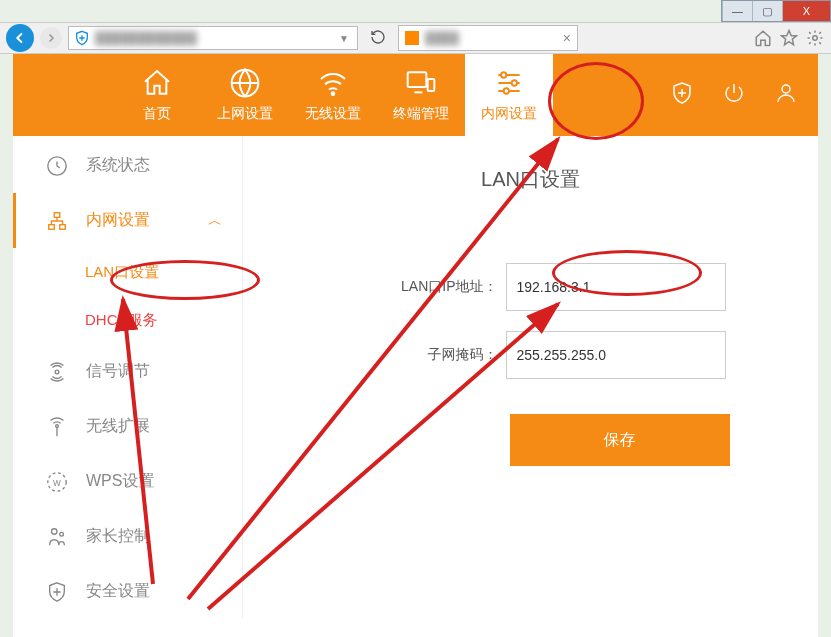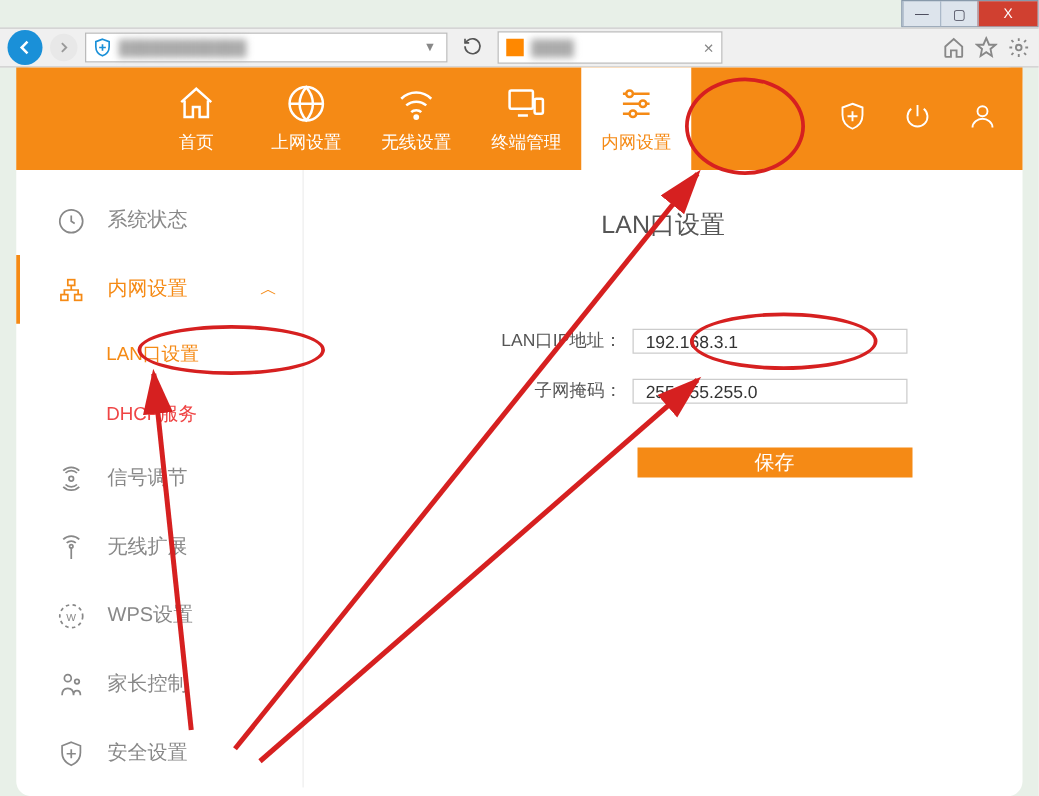--- a/index.html
+++ b/index.html
@@ -18,46 +18,46 @@
 .addr-shield { width: 18px; height: 18px; color: #1a90d8; display: flex; align-items: center; justify-content: center; }
 .addr-drop { color: #888; font-size: 10px; margin-left: auto; padding: 0 4px; }
 .refresh-btn { color: #555; font-size: 14px; padding: 0 6px; }
 .tab { flex: 0 0 180px; height: 26px; border: 1px solid #bbb; background: #fff; display: flex; align-items: center; padding: 0 6px; gap: 6px; }
 .tab-fav { width: 14px; height: 14px; background: #f80; }
 .tab-close { margin-left: auto; color: #888; font-size: 14px; }
 .spacer { flex: 1; }
 .chrome-icon { width: 20px; height: 20px; color: #888; display: flex; align-items: center; justify-content: center; font-size: 16px; }
 
 
-.page { position: absolute; top: 54px; left: 13px; right: 13px; bottom: 0; background: #fff; border-radius: 12px; }
+.page { position: absolute; top: 54px; left: 13px; right: 13px; bottom: 0; background: #fff; }
 
 
 .header-nav { height: 82px; background: #f58a15; display: flex; align-items: center; padding-left: 100px; position: relative; }
 .nav-item { width: 88px; height: 82px; display: flex; flex-direction: column; align-items: center; justify-content: center; color: #fff; gap: 6px; font-size: 14px; cursor: pointer; position: relative; }
 .nav-item.active { background: #fff; color: #f58a15; }
 .nav-icon { width: 32px; height: 32px; }
 .right-icons { position: absolute; right: 20px; top: 0; height: 82px; display: flex; align-items: center; gap: 28px; color: #fff; }
 .right-icons svg { width: 24px; height: 24px; }
 
 
 .body-area { display: flex; }
-.sidebar { width: 230px; border-right: 1px solid #eee; padding-top: 13px; }
+.sidebar { width: 230px; border-right: 1px solid #eee; padding-top: 2px; }
 .side-item { height: 55px; display: flex; align-items: center; padding-left: 30px; gap: 18px; color: #888; font-size: 16px; border-left: 3px solid transparent; cursor: pointer; }
 .side-item.active { border-left-color: #f58a15; color: #f58a15; justify-content: flex-end; }
 .side-item svg { width: 22px; height: 22px; flex-shrink: 0; }
 .side-item .chev { margin-left: auto; margin-right: 20px; font-size: 14px; }
 .sub-item { height: 48px; display: flex; align-items: center; padding-left: 72px; color: #ef4444; font-size: 15px; cursor: pointer; }
 .sub-item.active { color: #f58a15; }
 
 .content { flex: 1; padding: 30px 40px; }
 .content-title { text-align: center; font-size: 20px; color: #555; margin-bottom: 70px; font-weight: normal; }
 .form-row { display: flex; align-items: center; justify-content: center; margin-bottom: 20px; }
 .form-label { width: 170px; text-align: right; color: #555; font-size: 14px; padding-right: 8px; }
-.form-input { width: 220px; height: 20px; border: 1px solid #ccc; padding: 0 10px; font-size: 14px; color: #333; }
-.save-btn { width: 220px; height: 24px; background: #f58a15; color: #fff; border: none; font-size: 16px; margin-left: 178px; margin-top: 15px; cursor: pointer; display: block; }
+.form-input { width: 220px; height: 48px; border: 1px solid #ccc; padding: 0 10px; font-size: 14px; color: #333; }
+.save-btn { width: 220px; height: 52px; background: #f58a15; color: #fff; border: none; font-size: 16px; margin-left: 178px; margin-top: 15px; cursor: pointer; display: block; }
 
 
 .anno { position: absolute; pointer-events: none; }
 .anno-ellipse { border: 3px solid #d62020; border-radius: 50%; }
 .arrow-svg { position: absolute; top: 54px; left: 13px; pointer-events: none; }
 </style>
 </head>
 <body>
 
 <div class="window-chrome">

